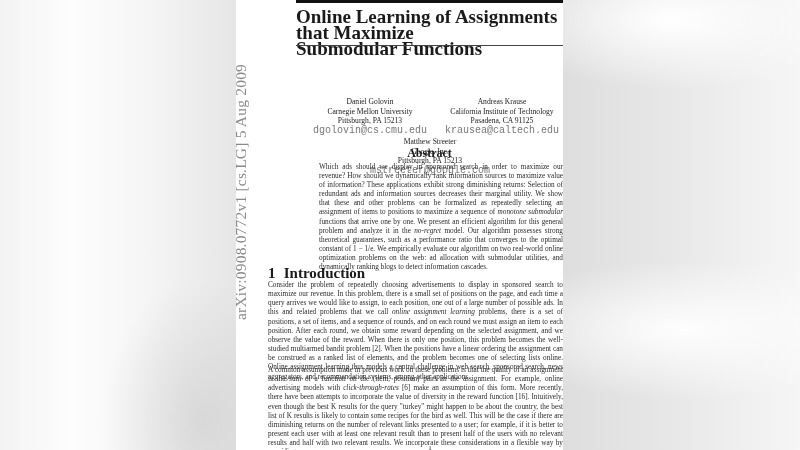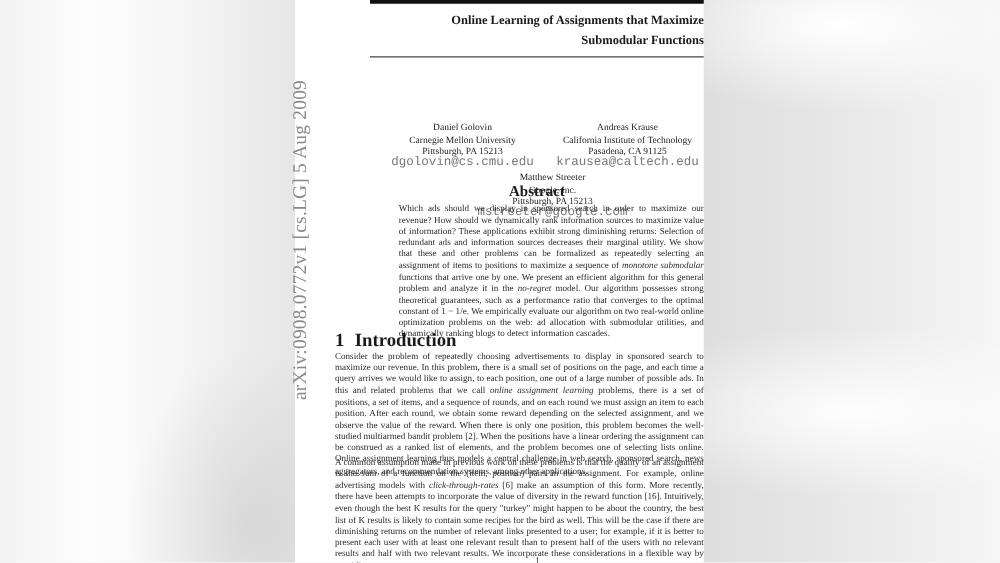--- a/index.html
+++ b/index.html
@@ -33,22 +33,22 @@
     background:#ffffff;
   }
   .arxiv-stamp {
     position:absolute; left:232px; top:320px;
     transform-origin: 0 0; transform: rotate(-90deg);
     font-size:15.5px; color:#8a8a8a; white-space:nowrap; letter-spacing:0.2px;
     width:250px;
   }
   .top-bar { position:absolute; left:296px; top:0; width:267px; height:3px; background:#111; }
   .title {
-    position:absolute; left:296px; top:9px; width:267px; text-align:right;
-    font-weight:bold; font-size:10px; line-height:16px;
+    position:absolute; left:296px; top:9px; width:267px; text-align:left;
+    font-weight:bold; font-size:19px; line-height:16px;
   }
   .title-rule { position:absolute; left:296px; top:45px; width:267px; height:1px; background:#444; }
   .author {
     position:absolute; text-align:center; font-size:7.6px; line-height:9.6px;
   }
   .author .name { font-weight:normal;margin-top:32px; }
   .author .email { font-family:"Liberation Mono", "DejaVu Sans Mono", monospace; color:#777; font-size:10px; }
   .abstract-heading {
     position:absolute; left:296px; top:146px; width:267px; text-align:center;
     font-weight:bold; font-size:12px;
@@ -94,21 +94,21 @@
   <div>Carnegie Mellon University</div>
   <div>Pittsburgh, PA 15213</div>
   <div class="email">dgolovin@cs.cmu.edu</div>
 </div>
 <div class="author" style="left:432px; top:65px; width:140px;">
   <div class="name">Andreas Krause</div>
   <div>California Institute of Technology</div>
   <div>Pasadena, CA 91125</div>
   <div class="email">krausea@caltech.edu</div>
 </div>
-<div class="author" style="left:382px; top:105px; width:120px;">
+<div class="author" style="left:370px; top:105px; width:120px;">
   <div class="name">Matthew Streeter</div>
   <div>Google, Inc.</div>
   <div>Pittsburgh, PA 15213</div>
   <div class="email">mstreeter@google.com</div>
 </div>
 
 <div class="abstract-heading">Abstract</div>
 <div class="abstract-body"><span>Which ads should we display in sponsored search in order to maximize our revenue? How should we dynamically rank information sources to maximize value of information? These applications exhibit strong diminishing returns: Selection of redundant ads and information sources decreases their marginal utility. We show that these and other problems can be formalized as repeatedly selecting an assignment of items to positions to maximize a sequence of </span><i>monotone submodular</i><span> functions that arrive one by one. We present an efficient algorithm for this general problem and analyze it in the </span><i>no-regret</i><span> model. Our algorithm possesses strong theoretical guarantees, such as a performance ratio that converges to the optimal constant of 1 − 1/e. We empirically evaluate our algorithm on two real-world online optimization problems on the web: ad allocation with submodular utilities, and dynamically ranking blogs to detect information cascades.</span></div>
 
 <div class="section-heading">

